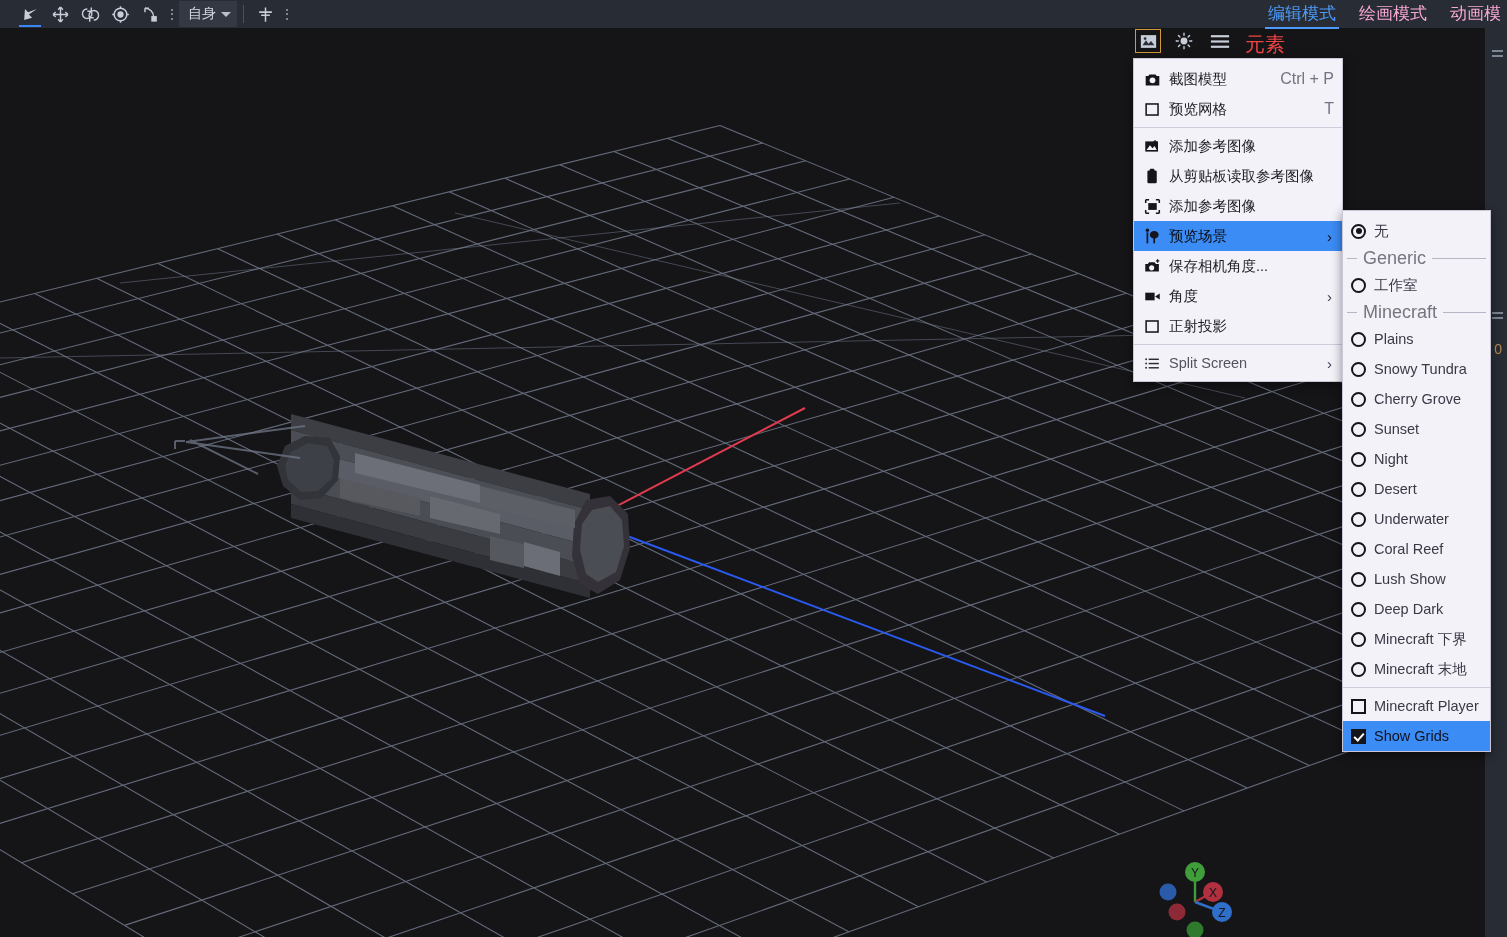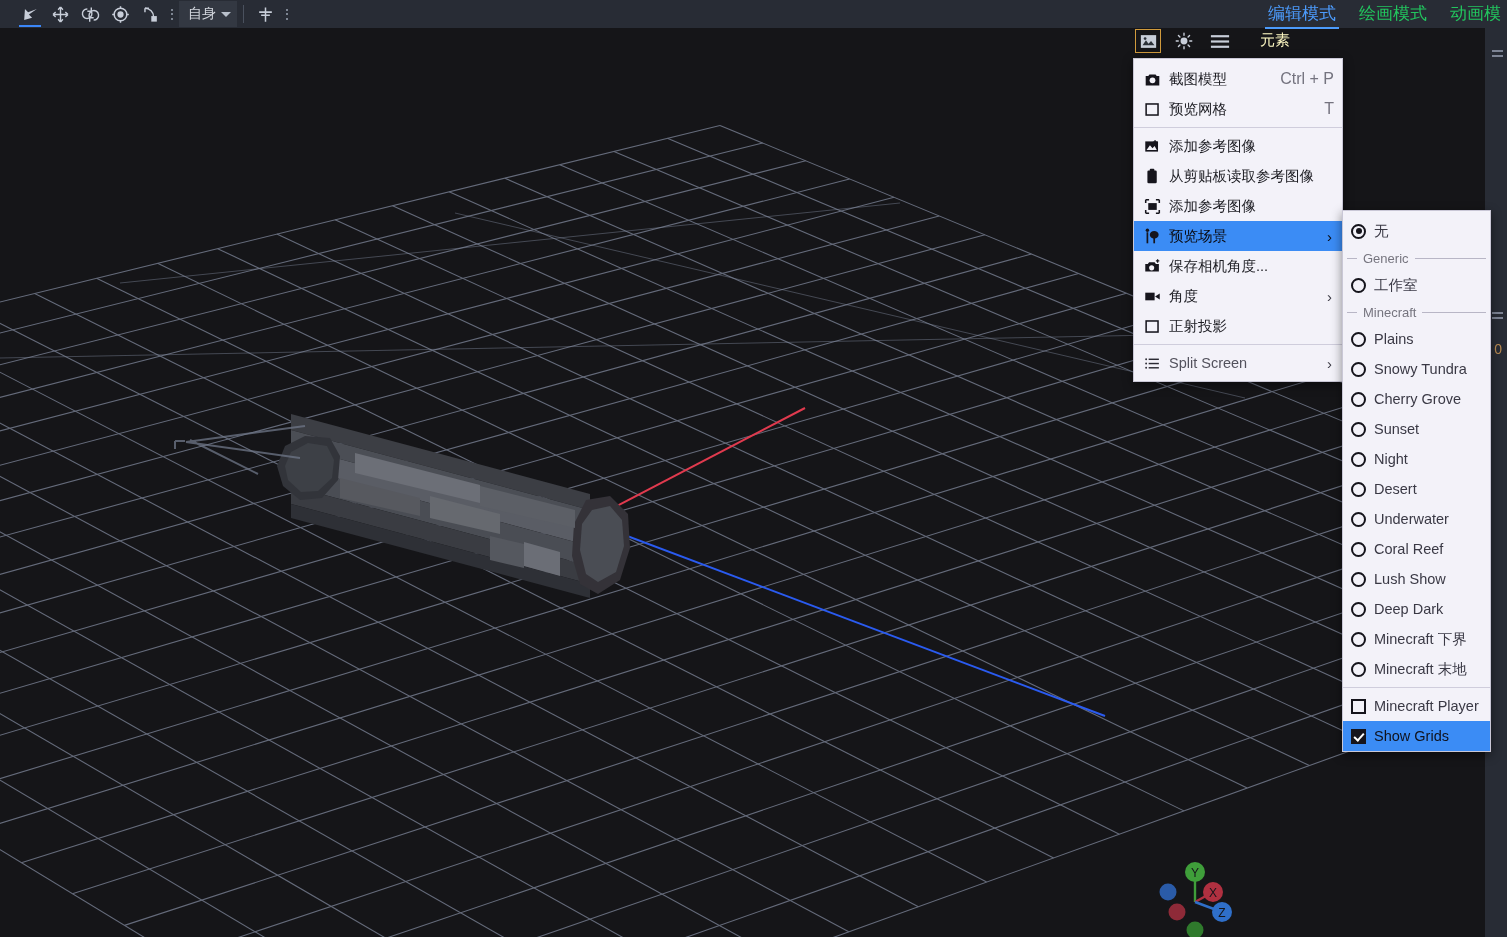--- a/index.html
+++ b/index.html
@@ -52,37 +52,37 @@
   .caret { width: 0; height: 0; border-left: 5px solid transparent;
            border-right: 5px solid transparent; border-top: 5px solid #b9c0cb; }
 
   
   #modetabs {
     position: absolute; right: 0; top: 0; height: 28px;
     display: flex; align-items: flex-start; gap: 11px;
     padding-top: 2px;
   }
   .mode-tab {
-    font-size: 17px; color: #22c55e; padding: 0 6px 4px 6px;
+    font-size: 17px; color: #f9a8d4; padding: 0 6px 4px 6px;
     position: relative; white-space: nowrap;
   }
   .mode-tab.sel { color: #4c9bfb; }
   .mode-tab.sel::after {
     content:""; position: absolute; left: 3px; right: 3px; bottom: 0;
     height: 2px; background: #4c9bfb;
   }
 
   
   #iconrow {
     position: absolute; left: 1136px; top: 28px; height: 26px;
     display: flex; align-items: center; gap: 12px;
   }
   .ir-btn { width: 24px; height: 22px; display:flex; align-items:center; justify-content:center;}
   .ir-btn.sel { outline: 1px solid #d09a3c; }
-  #elem-label { position:absolute; left: 1245px; top: 31px; font-size: 15px; color:#fef9c3;margin-left:15px; }
+  #elem-label { position:absolute; left: 1245px; top: 31px; font-size: 20px; color:#ef4444; }
 
   
   #rightedge {
     position: absolute; right: 0; top: 28px; width: 22px; height: 909px;
     background: #282c35;
   }
   .re-ham { position: absolute; right: 4px; display:flex; flex-direction:column; gap:3px; }
   .re-ham i { display:block; width: 11px; height: 2px; background: #7d8494; }
   #re-zero { position: absolute; right: 5px; top: 313px; font-size: 14px; color:#b98b52; }
 
@@ -127,21 +127,21 @@
          position: relative; background: transparent; }
   .chk.on { background: #15141c; border-color:#15141c; }
   .chk.on::after { content:""; position:absolute; left: 3px; top: 0.5px; width: 4px; height: 8px;
          border: solid #fff; border-width: 0 2px 2px 0; transform: rotate(42deg); }
   .sec {
     display:flex; align-items:center; gap: 6px; height: 24px; padding: 0 4px 0 4px;
   }
   .sec .line { flex: 0 0 auto; height:1px; background:#b8b6c6; }
   .sec .line.l { width: 10px; }
   .sec .line.r { flex: 1 1 auto; }
-  .sec .st { font-size: 13px; color: #76757f; white-space: nowrap; }
+  .sec .st { font-size: 18px; color: #76757f; white-space: nowrap; }
 </style>
 </head>
 <body>
 
 <div id="app">
 
   <div id="viewport">
     <svg id="grid-svg" width="1507" height="909">
       <path d="M 0 330 L 1507 300 M 455 185 L 1245 370 M 120 255 L 900 175" stroke="#7f879b" fill="none" opacity="0.45"></path>
         <defs>

